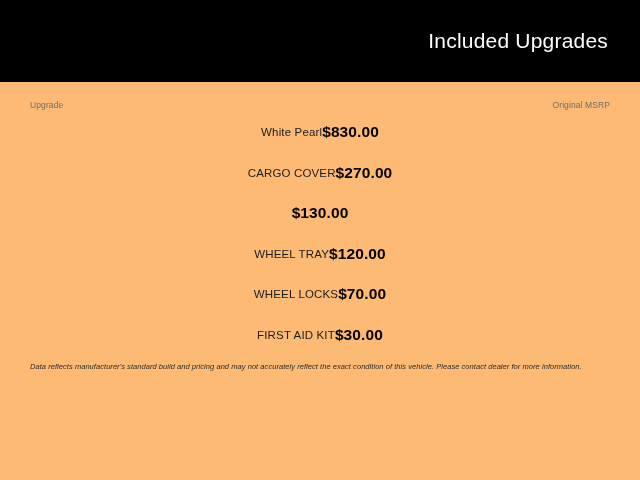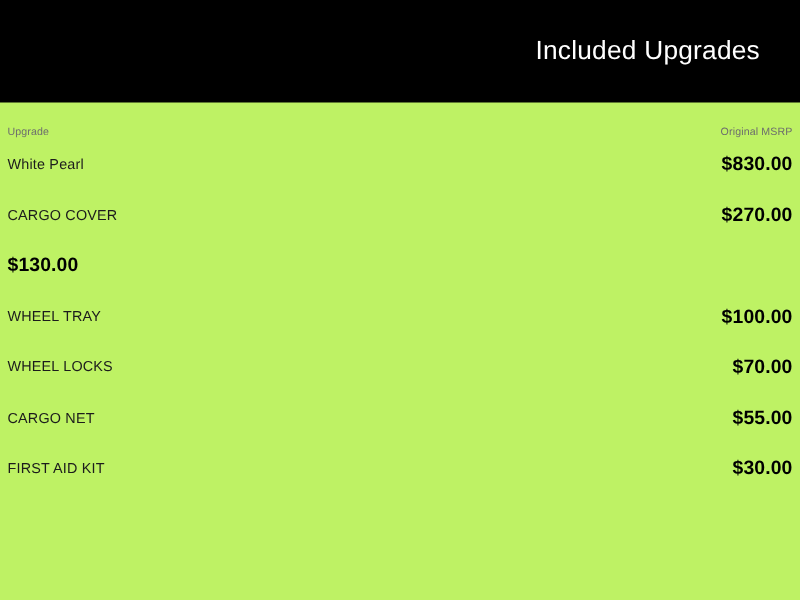--- a/index.html
+++ b/index.html
@@ -11,40 +11,40 @@
     height: 480px;
     background: #ffffff;
     font-family: "Liberation Sans", sans-serif;
     overflow: hidden;
   }
   .page {
     position: relative;
     width: 640px;
     height: 480px;
     box-sizing: border-box;
-    background: #bef264;
+    background: #fdba74;
   }
   .header {
     height: 82px;
     background: #000000;
     display: flex;
     align-items: center;
     justify-content: flex-end;
     box-sizing: border-box;
     padding: 0 32px 0 0;
   }
   .header-title {
     color: #ffffff;
     font-size: 21px;
     font-weight: 400;
     letter-spacing: 0.2px;
   }
   .content {
     box-sizing: border-box;
-    padding: 0 6px;
+    padding: 0 30px;
   }
   .col-head {
     display: flex;
     align-items: baseline;
     justify-content: space-between;
     padding-top: 18px;
     padding-bottom: 2px;
   }
   .col-head-left,
   .col-head-right {
@@ -52,21 +52,21 @@
     color: #6d6d6d;
     font-weight: 400;
     letter-spacing: 0.1px;
   }
   .rows {
     display: block;
   }
   .row {
     display: flex;
     align-items: center;
-    justify-content: space-between;
+    justify-content: center;
     height: 40.5px;
     box-sizing: border-box;
   }
   .row-name {
     font-size: 11.5px;
     color: #1c1c1c;
     font-weight: 400;
     letter-spacing: 0.15px;
     white-space: nowrap;
   }
@@ -114,36 +114,33 @@
         <div class="row-name">CARGO COVER</div>
         <div class="row-price">$270.00</div>
       </div>
 
       <div class="row">
         <div class="row-price">$130.00</div>
       </div>
 
       <div class="row">
         <div class="row-name">WHEEL TRAY</div>
-        <div class="row-price">$100.00</div>
+        <div class="row-price">$120.00</div>
       </div>
 
       <div class="row">
         <div class="row-name">WHEEL LOCKS</div>
         <div class="row-price">$70.00</div>
       </div>
 
-      <div class="row">
-        <div class="row-name">CARGO NET</div>
-        <div class="row-price">$55.00</div>
-      </div>
 
       <div class="row">
         <div class="row-name">FIRST AID KIT</div>
         <div class="row-price">$30.00</div>
       </div>
 
     </div>
 
+    <div class="disclaimer">Data reflects manufacturer's standard build and pricing and may not accurately reflect the exact condition of this vehicle. Please contact dealer for more information.</div>
 
   </div>
 
 </div>
 
 </body></html>

